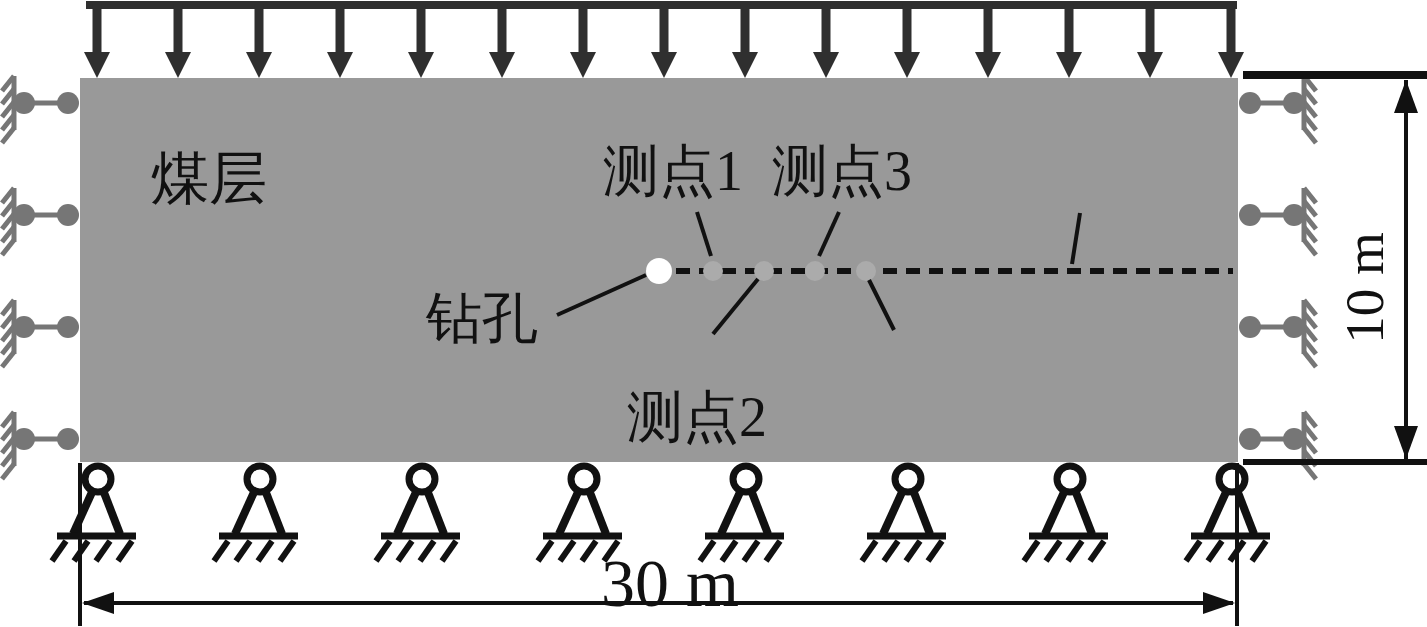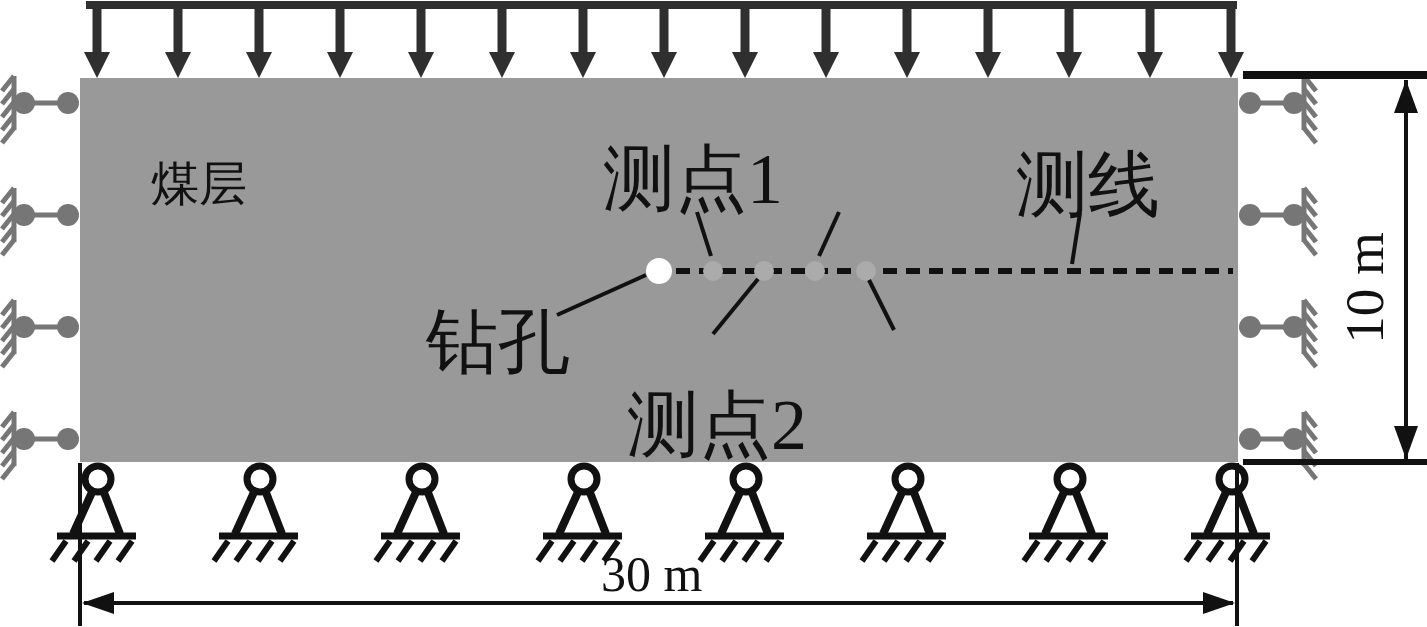--- a/index.html
+++ b/index.html
@@ -8,21 +8,21 @@
     width: 1427px;
     height: 627px;
     background: #ffffff;
     overflow: hidden;
     font-family: "Liberation Serif", "DejaVu Serif", serif;
   }
   svg#geom { position: absolute; left: 0; top: 0; }
   .lbl {
     position: absolute;
     color: var(--ink, #111111);
-    font-size: 72px;
+    font-size: 56px;
     line-height: 1.0;
     white-space: nowrap;
     font-family: "Liberation Serif", "DejaVu Serif", serif;
   }
   .lbl.rot {
     transform: translate(-50%, -50%) rotate(-90deg);
     transform-origin: center center;
   }
 </style>
 </head>
@@ -131,24 +131,24 @@
 
     <g>
       <line x1="1243" y1="75" x2="1427" y2="75" stroke="var(--ink)" stroke-width="8"></line>
       <line x1="1243" y1="462" x2="1427" y2="462" stroke="var(--ink)" stroke-width="6"></line>
       <line x1="1406" y1="80" x2="1406" y2="459" stroke="var(--ink)" stroke-width="4"></line>
       <polygon points="1406,80 1394,113 1418,113" fill="var(--ink)"></polygon>
       <polygon points="1406,459 1394,426 1418,426" fill="var(--ink)"></polygon>
     </g>
   </svg>
 
-  <div class="lbl" style="left:151px; top:160px; font-size:48px;">煤层</div>
+  <div class="lbl" style="left:151px; top:150px; font-size:58px;">煤层</div>
 
   <div class="lbl" style="left:603px; top:143px;">测点1</div>
-  <div class="lbl" style="left:1016px; top:149px;">测线</div>
+  <div class="lbl" style="left:772px; top:143px;">测点3</div>
 
-  <div class="lbl" style="left:426px; top:306px;font-family:Liberation Serif, serif;">钻孔</div>
+  <div class="lbl" style="left:426px; top:290px;font-family:Liberation Serif, serif;">钻孔</div>
   <div class="lbl" style="left:627px; top:345px;margin-top:44px;">测点2</div>
 
-  <div class="lbl" style="left:601px; top:549px; font-size:50px;">30 m</div>
+  <div class="lbl" style="left:601px; top:549px; font-size:68px;">30 m</div>
   <div class="lbl rot" style="left:1364px; top:288px; font-size:55px;">10 m</div>
 
 </div>
 
 </body></html>

